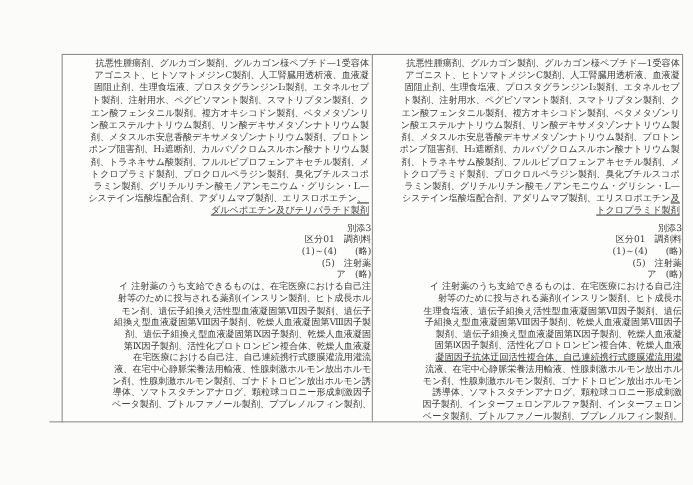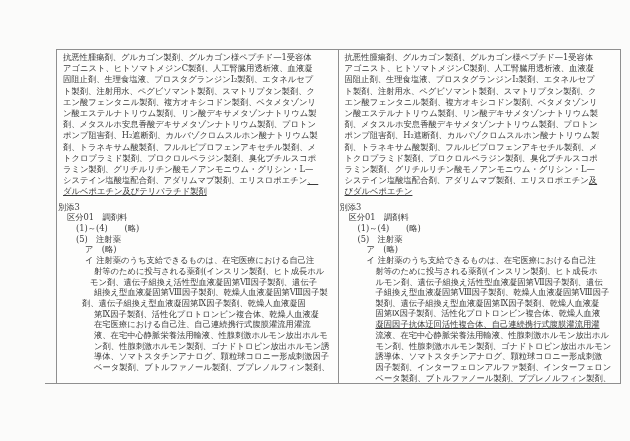--- a/index.html
+++ b/index.html
@@ -11,20 +11,21 @@
     font-family:"DejaVu Serif","Liberation Serif",serif;
     overflow:hidden;
   }
   .cmp-table{
     position:absolute;left:56px;top:49px;
     width:565px;height:335px;
     box-sizing:border-box;
     border:1px solid #8f8f8f;
     background:#fdfdfc;
     display:flex;
+    text-align:right;
   }
   .cell{
     flex:1 1 50%;
     box-sizing:border-box;
     overflow:hidden;
   }
   .cell-left{border-right:1px solid #8f8f8f;}
   .drug-list{padding:2px 2px 0 6px;}
   .drug-list .tline{line-height:11.2px;}
   .appendix{margin-top:4px;padding-left:1px;}
@@ -89,31 +90,31 @@
         <div class="tline"><span>固阻止剤、生理食塩液、プロスタグランジンI₂製剤、エタネルセプ</span></div>
         <div class="tline"><span>ト製剤、注射用水、ペグビソマント製剤、スマトリプタン製剤、ク</span></div>
         <div class="tline"><span>エン酸フェンタニル製剤、複方オキシコドン製剤、ベタメタゾンリ</span></div>
         <div class="tline"><span>ン酸エステルナトリウム製剤、リン酸デキサメタゾンナトリウム製</span></div>
         <div class="tline"><span>剤、メタスルホ安息香酸デキサメタゾンナトリウム製剤、プロトン</span></div>
         <div class="tline"><span>ポンプ阻害剤、H₂遮断剤、カルバゾクロムスルホン酸ナトリウム製</span></div>
         <div class="tline"><span>剤、トラネキサム酸製剤、フルルビプロフェンアキセチル製剤、メ</span></div>
         <div class="tline"><span>トクロプラミド製剤、プロクロルペラジン製剤、臭化ブチルスコポ</span></div>
         <div class="tline"><span>ラミン製剤、グリチルリチン酸モノアンモニウム・グリシン・L—</span></div>
         <div class="tline"><span>システイン塩酸塩配合剤、アダリムマブ製剤、エリスロポエチン</span><span class="u">及</span></div>
-        <div class="tline"><span class="u">びダルベポエチン</span></div>
+        <div class="tline"><span class="u">トクロプラミド製剤</span></div>
       </div>
     <div class="appendix">
         <div class="tline"><span>別添3</span></div>
         <div class="tline" style="padding-left: 9px;"><span>区分01　調剤料</span></div>
         <div class="tline" style="padding-left: 18px;"><span>(1)～(4)　　(略)</span></div>
         <div class="tline" style="padding-left: 18px;"><span>(5)　注射薬</span></div>
         <div class="tline" style="padding-left: 27px;"><span>ア　(略)</span></div>
         <div class="tline" style="padding-left: 27px;"><span>イ 注射薬のうち支給できるものは、在宅医療における自己注</span></div>
         <div class="tline" style="padding-left: 36px;"><span>射等のために投与される薬剤(インスリン製剤、ヒト成長ホ</span></div>
-        <div class="tline" style="padding-left: 36px;"><span>ルモン剤、遺伝子組換え活性型血液凝固第Ⅶ因子製剤、遺伝</span></div>
+        <div class="tline" style="padding-left: 36px;"><span>生理食塩液、遺伝子組換え活性型血液凝固第Ⅶ因子製剤、遺伝</span></div>
         <div class="tline" style="padding-left: 36px;"><span>子組換え型血液凝固第Ⅷ因子製剤、乾燥人血液凝固第Ⅷ因子</span></div>
         <div class="tline" style="padding-left: 36px;"><span>製剤、遺伝子組換え型血液凝固第Ⅸ因子製剤、乾燥人血液凝</span></div>
         <div class="tline" style="padding-left: 36px; font-family: Liberation Serif, serif;"><span>固第Ⅸ因子製剤、活性化プロトロンビン複合体、乾燥人血液</span></div>
         <div class="tline" style="padding-left: 36px; text-decoration: underline;"><span>凝固因子抗体迂回活性複合体、自己連続携行式腹膜灌流用灌</span></div>
         <div class="tline" style="padding-left: 36px;"><span>流液、在宅中心静脈栄養法用輸液、性腺刺激ホルモン放出ホル</span></div>
         <div class="tline" style="padding-left: 36px;"><span>モン剤、性腺刺激ホルモン製剤、ゴナドトロピン放出ホルモン</span></div>
         <div class="tline" style="padding-left: 36px;"><span>誘導体、ソマトスタチンアナログ、顆粒球コロニー形成刺激</span></div>
         <div class="tline" style="padding-left: 36px;"><span>因子製剤、インターフェロンアルファ製剤、インターフェロン</span></div>
         <div class="tline" style="padding-left: 36px;"><span>ベータ製剤、ブトルファノール製剤、ブプレノルフィン製剤、</span></div>
       </div>

